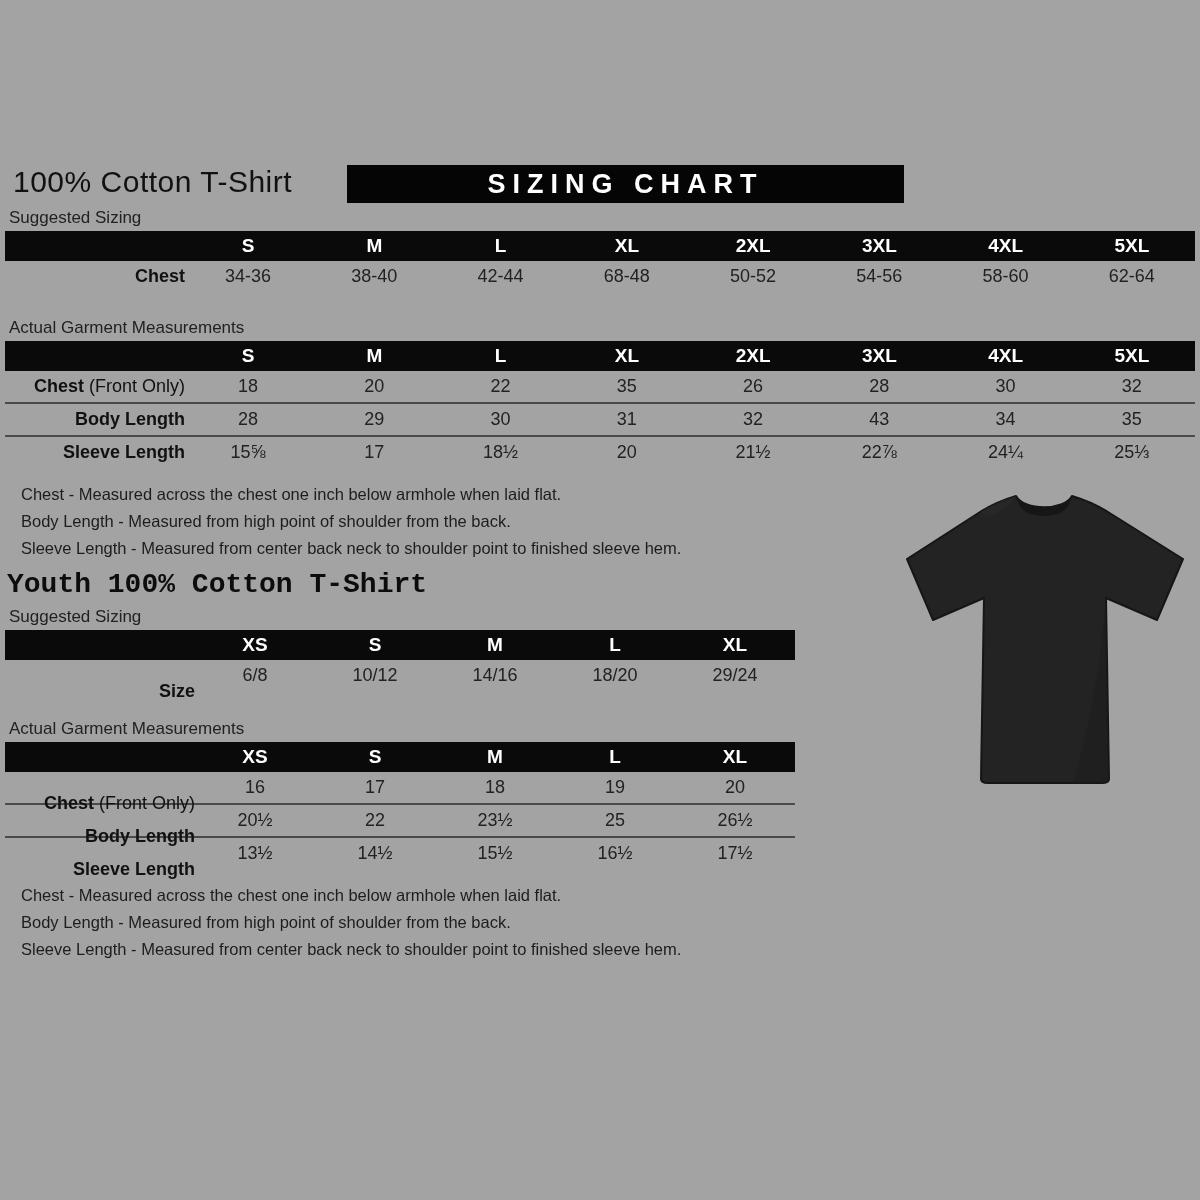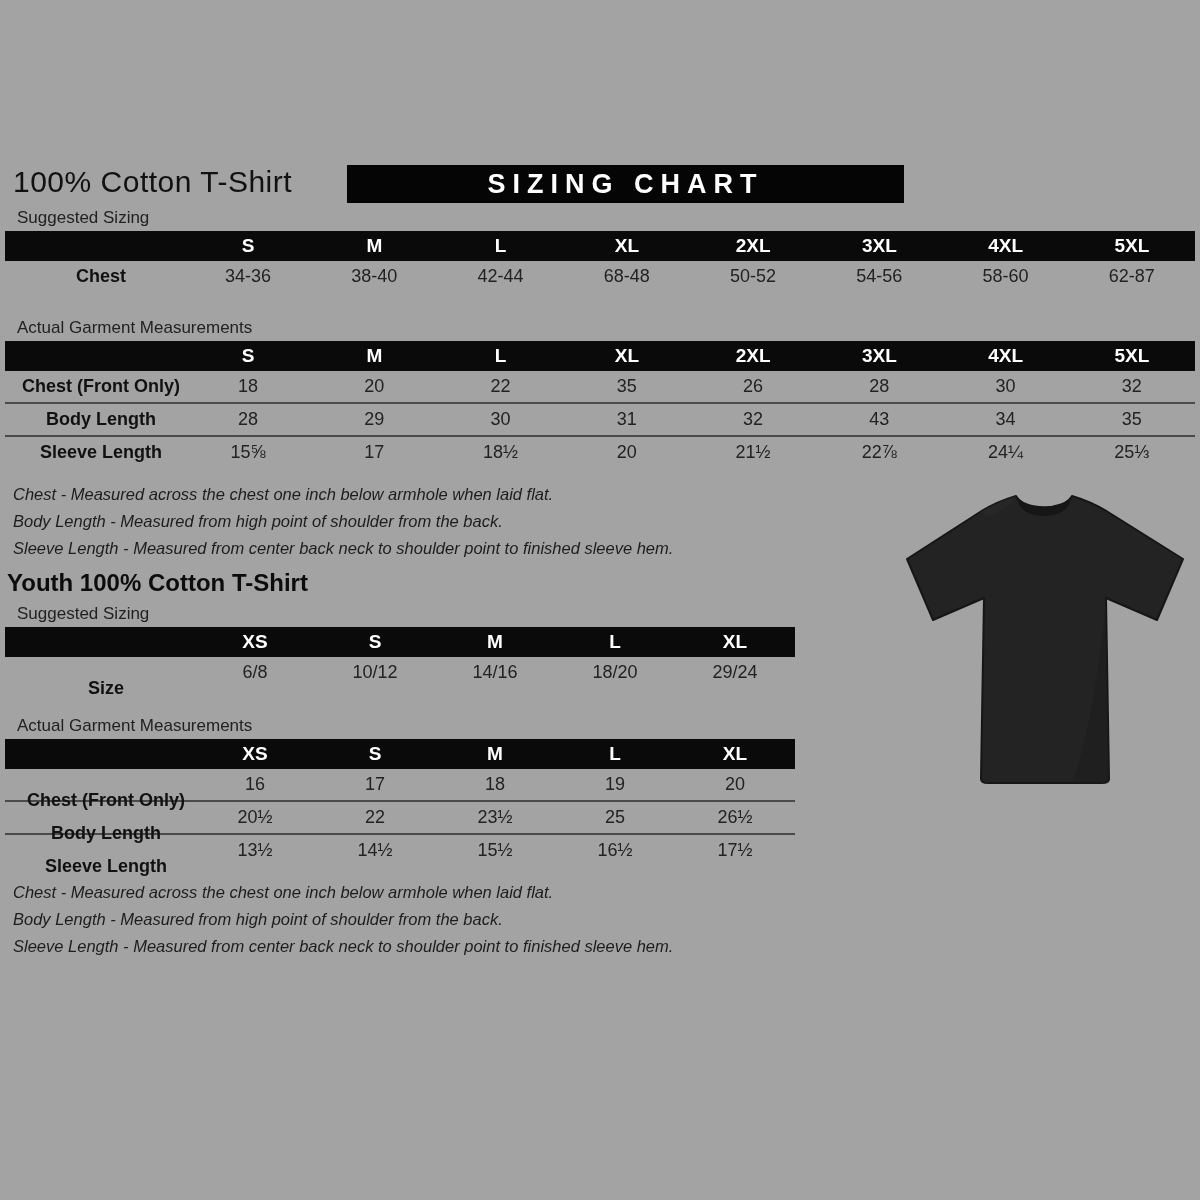--- a/index.html
+++ b/index.html
@@ -7,44 +7,44 @@
   body { font-family:"Liberation Sans","DejaVu Sans",sans-serif; color:#1a1a1a; }
   .sheet { position:relative; width:1200px; height:1200px; background:#a3a3a3; overflow:hidden; }
   .content { position:absolute; top:163px; left:5px; width:1190px; }
 
   
   .header-row { position:relative; height:44px; }
   .main-title { position:absolute; left:8px; top:2px; font-size:30px; font-weight:400; letter-spacing:0.5px; color:#111; }
   .banner { position:absolute; left:342px; top:2px; width:557px; height:38px; background:#050505; color:#fff;
             display:flex; align-items:center; justify-content:center; font-size:27px; font-weight:700; letter-spacing:7px; }
 
-  .section-label { font-size:17px; color:#222; margin-left:12px; }
+  .section-label { font-size:17px; color:#222; margin-left:4px; }
   .lbl-sg1 { margin-top:1px; }
   .lbl-ag1 { margin-top:26px; }
   .lbl-sg2 { margin-top:7px; }
   .lbl-ag2 { margin-top:28px; }
 
   
   .sizing-table { margin-top:3px; }
   .trow { display:flex; align-items:center; }
   .thead { background:#0a0a0a; color:#ffffff; height:30px; font-weight:700; font-size:19px; }
   .tdata { height:31px; font-size:18px; color:#222; }
-  .lblcell { flex:0 0 180px; padding-left:12px; text-align:center; font-weight:700; color:#111; }
-  .lblnote { font-weight:700; }
+  .lblcell { flex:0 0 180px; padding-left:12px; text-align:right; font-weight:700; color:#111; }
+  .lblnote { font-weight:400; }
   .vcell { text-align:center; }
   .t-adult .vcell { flex:0 0 126.25px; }
   .t-youth { width:790px; }
   .t-youth .lblcell { flex:0 0 190px;margin-top:32px; }
   .t-youth .vcell { flex:0 0 120px; }
   .rowsep { height:2px; background:#4a4a4a; }
 
-  .notes { margin-top:13px; margin-left:8px;font-style:italic; }
+  .notes { margin-top:13px; margin-left:16px; }
   .note-line { font-size:16.5px; color:#1d1d1d; line-height:27px; }
 
-  .youth-title { margin-top:7px; margin-left:2px; font-size:24px; font-weight:700; color:#0c0c0c; }
+  .youth-title { margin-top:7px; margin-left:2px; font-size:28px; font-weight:700; color:#0c0c0c;font-family:Liberation Mono, monospace; }
 
   
   .tee-wrap { position:absolute; left:893px; top:480px; width:305px; height:330px; }
 </style>
 </head>
 <body>
 
 <div class="sheet">
   <div class="content">
 
@@ -68,21 +68,21 @@
       </div>
       <div class="trow tdata">
         <div class="lblcell">Chest</div>
         <div class="vcell">34-36</div>
         <div class="vcell">38-40</div>
         <div class="vcell">42-44</div>
         <div class="vcell">68-48</div>
         <div class="vcell">50-52</div>
         <div class="vcell">54-56</div>
         <div class="vcell">58-60</div>
-        <div class="vcell">62-87</div>
+        <div class="vcell">62-64</div>
       </div>
     </div>
 
     <div class="section-label lbl-ag1">Actual Garment Measurements</div>
     <div class="sizing-table t-adult">
       <div class="trow thead">
         <div class="lblcell"></div>
         <div class="vcell">S</div>
         <div class="vcell">M</div>
         <div class="vcell">L</div>

